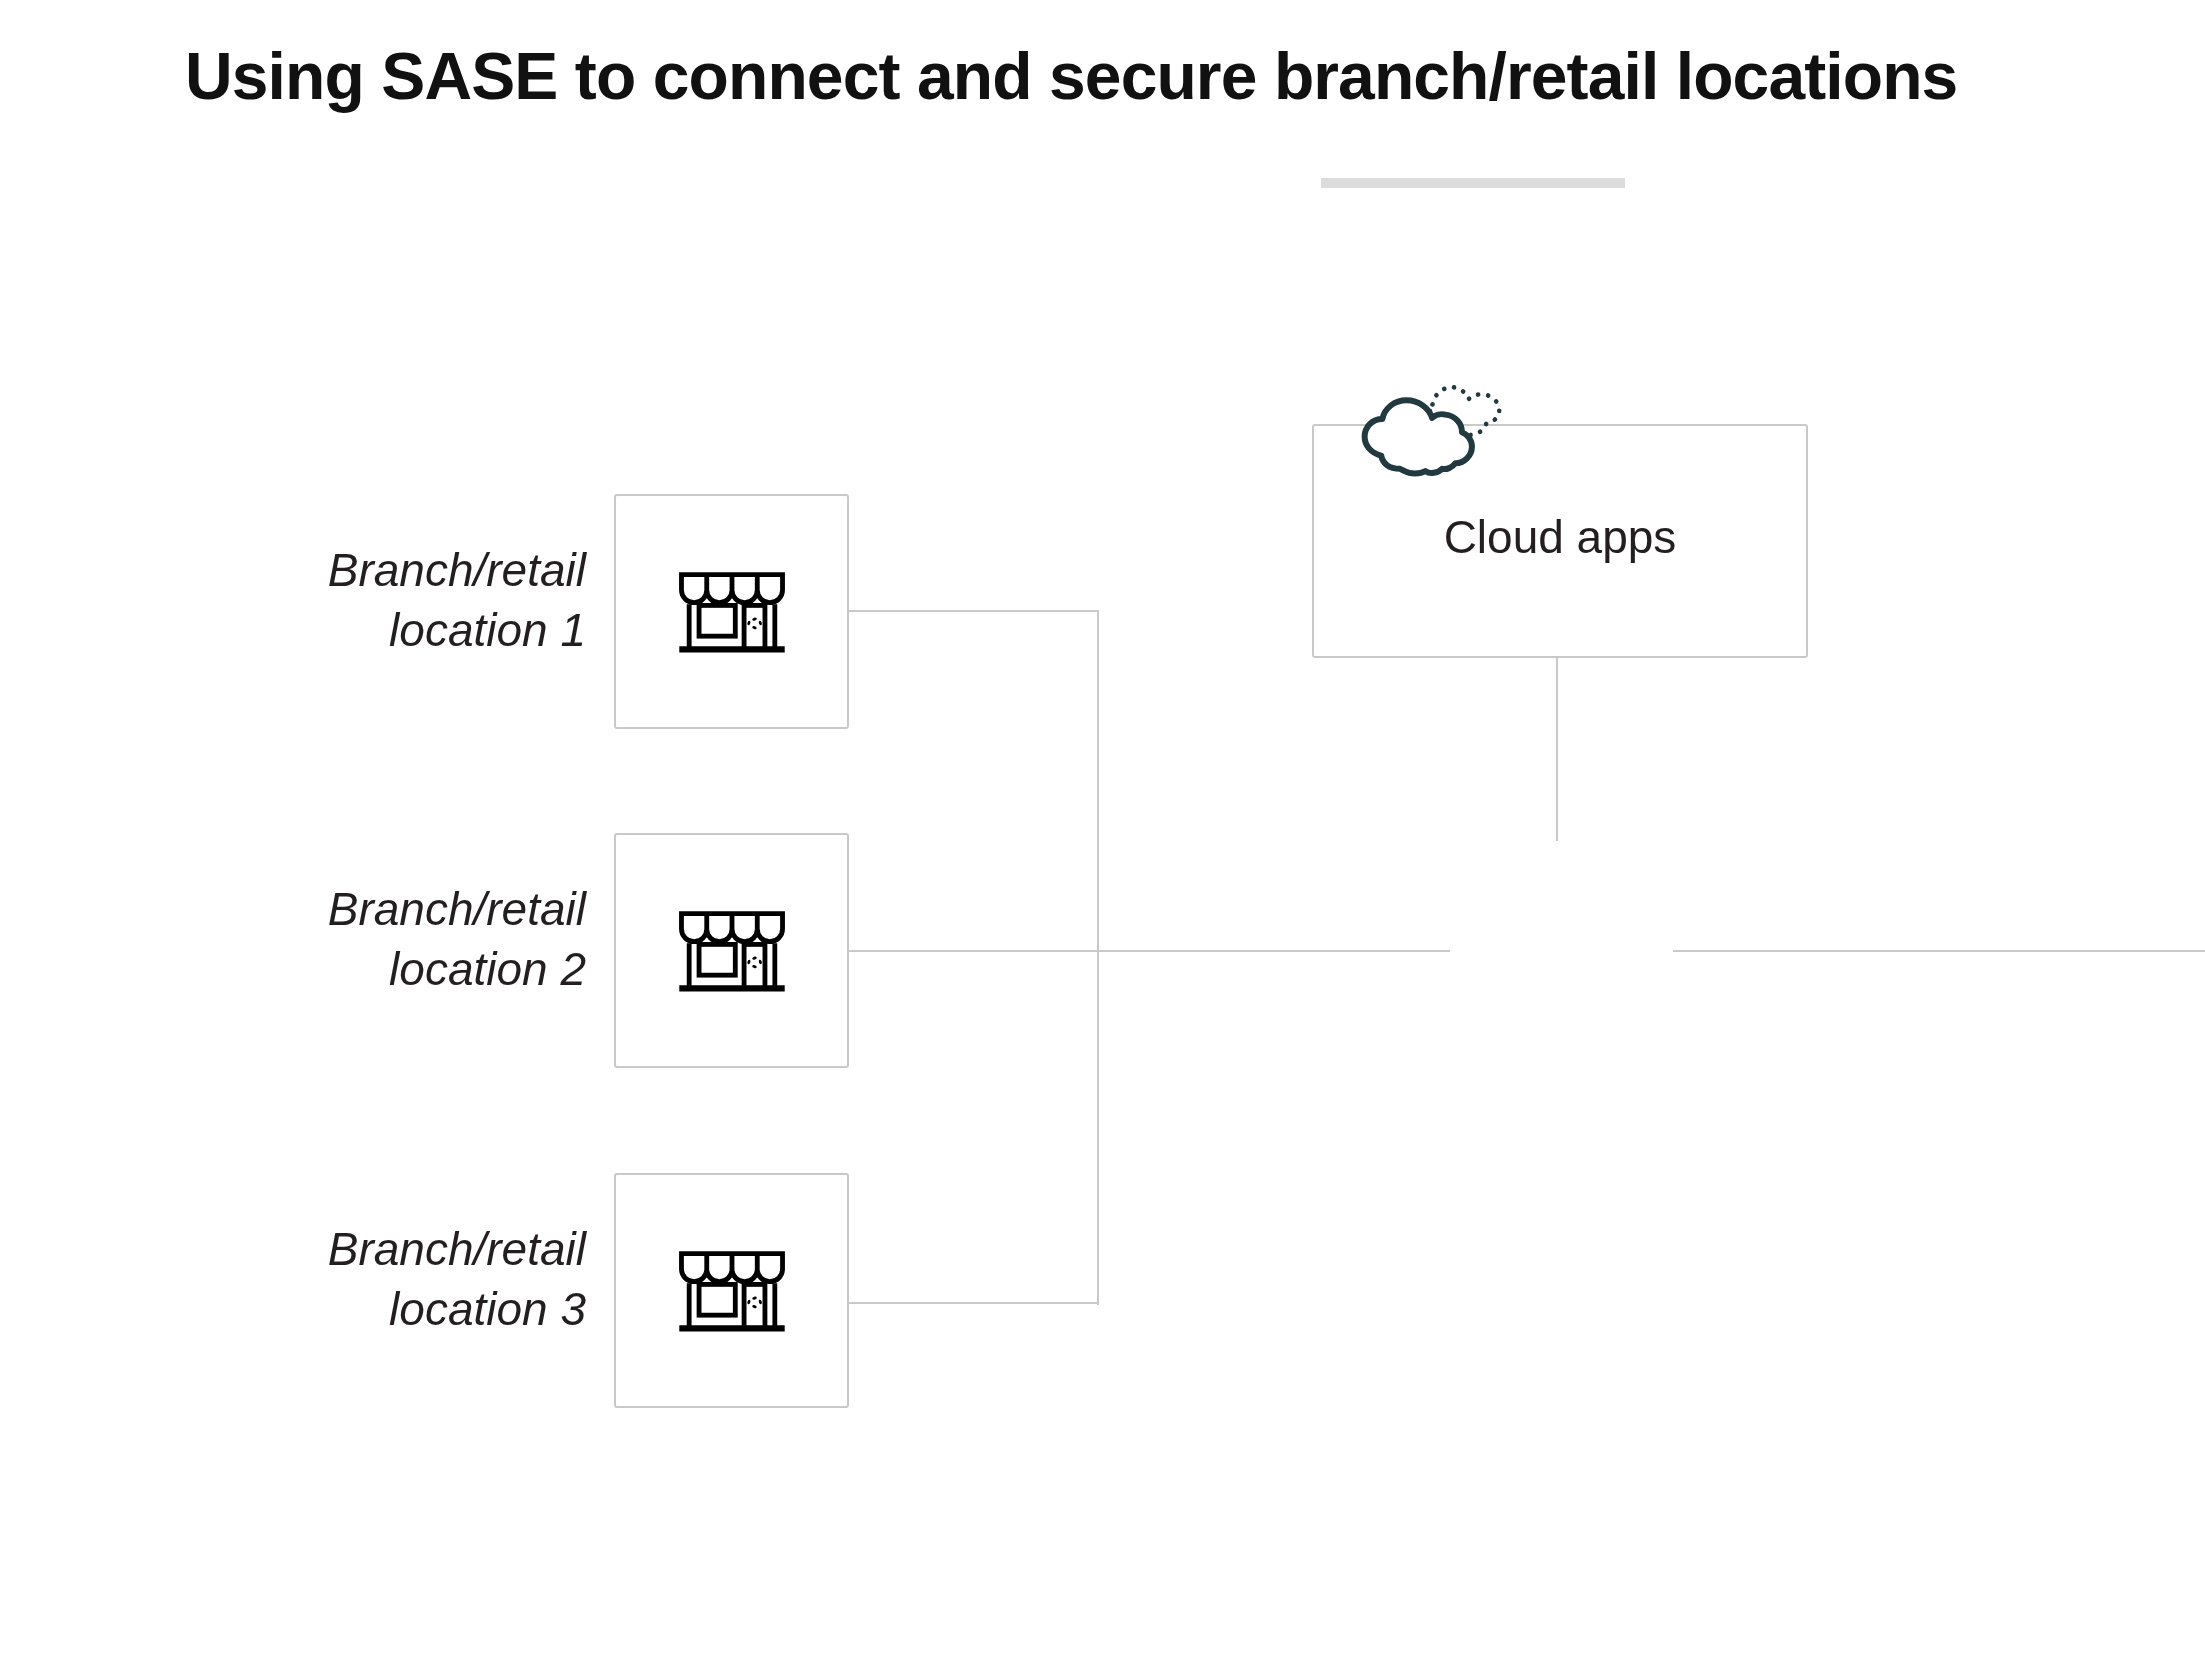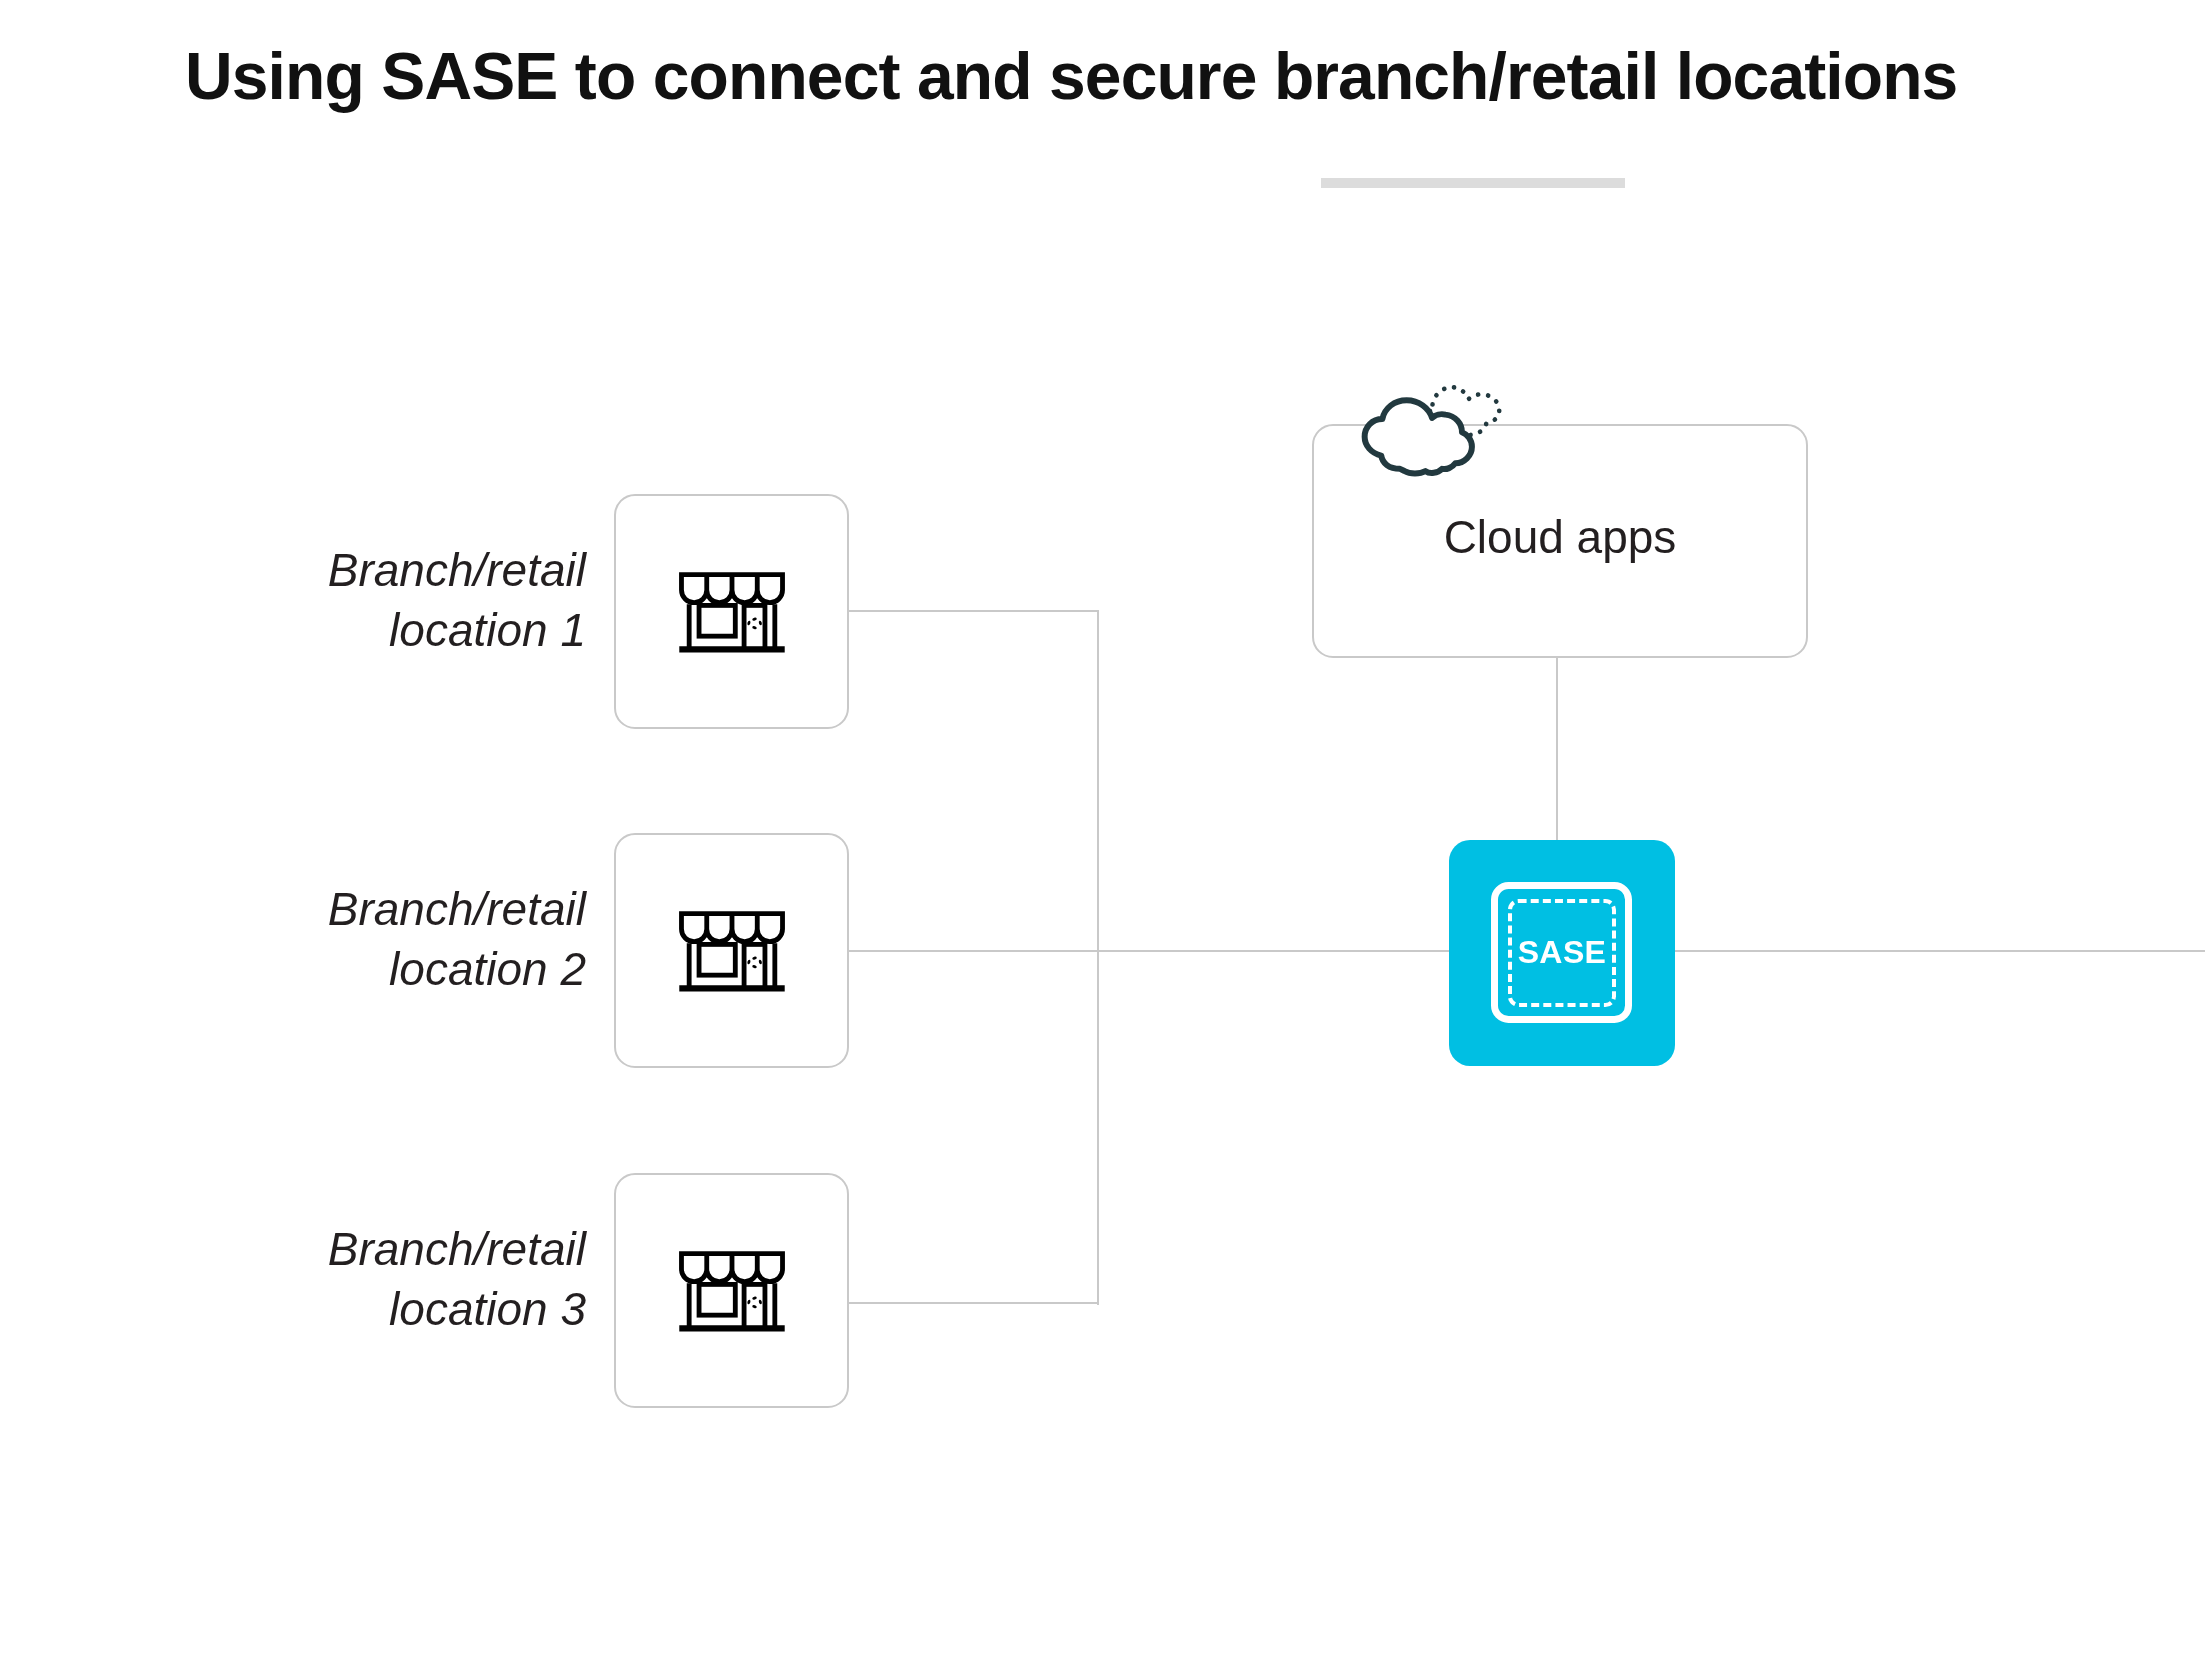--- a/index.html
+++ b/index.html
@@ -41,21 +41,21 @@
     height: 9.7px;
     background: #dcdcdc;
   }
 
   
   .node-box {
     position: absolute;
     box-sizing: border-box;
     background: #ffffff;
     border: 2.2px solid #c9c9c9;
-    border-radius: 21px;
+    border-radius: 3px;
   }
 
   .node-label {
     position: absolute;
     color: #231f20;
     font-size: 46px;
     line-height: 1.30;
     white-space: pre-line;
   }
   .label-right { text-align: right; }
@@ -253,20 +253,15 @@
     <div id="cloud-apps-label">Cloud apps</div>
   </div>
 
   <svg id="cloud-icon" viewBox="0 0 132 94">
 
     <path d="M70 63 C84 65 92 59 94 52 C104 54 114 50 116 42 C128 40 131 28 124 21 C118 14 106 14 100 20 C96 10 84 6 76 12 C68 17 66 25 68 31 C60 30 54 35 54 42" fill="none" stroke="#22393f" stroke-width="4.2" stroke-linecap="round" stroke-dasharray="0.1 9"></path>
 
     <path d="M38 83 C28 83 22 78 21 71 C12 69 6 62 6 54 C6 45 13 38 22 38 C24 28 33 21 44 21 C55 21 64 28 67 37 C70 34 75 33 79 34 C88 35 94 42 94 50 C99 52 103 57 103 63 C103 71 96 78 88 78 C85 82 80 84 76 83 C72 87 65 88 61 85 C56 88 47 88 42 85 Z" fill="#ffffff" stroke="#22393f" stroke-width="5.4" stroke-linejoin="round"></path>
   </svg>
 
-  <div id="sase-box">
-    <div id="sase-inner-solid"></div>
-    <div id="sase-inner-dashed"></div>
-    <div id="sase-text">SASE</div>
-  </div>
 
 </div>
 
 
 </body></html>

